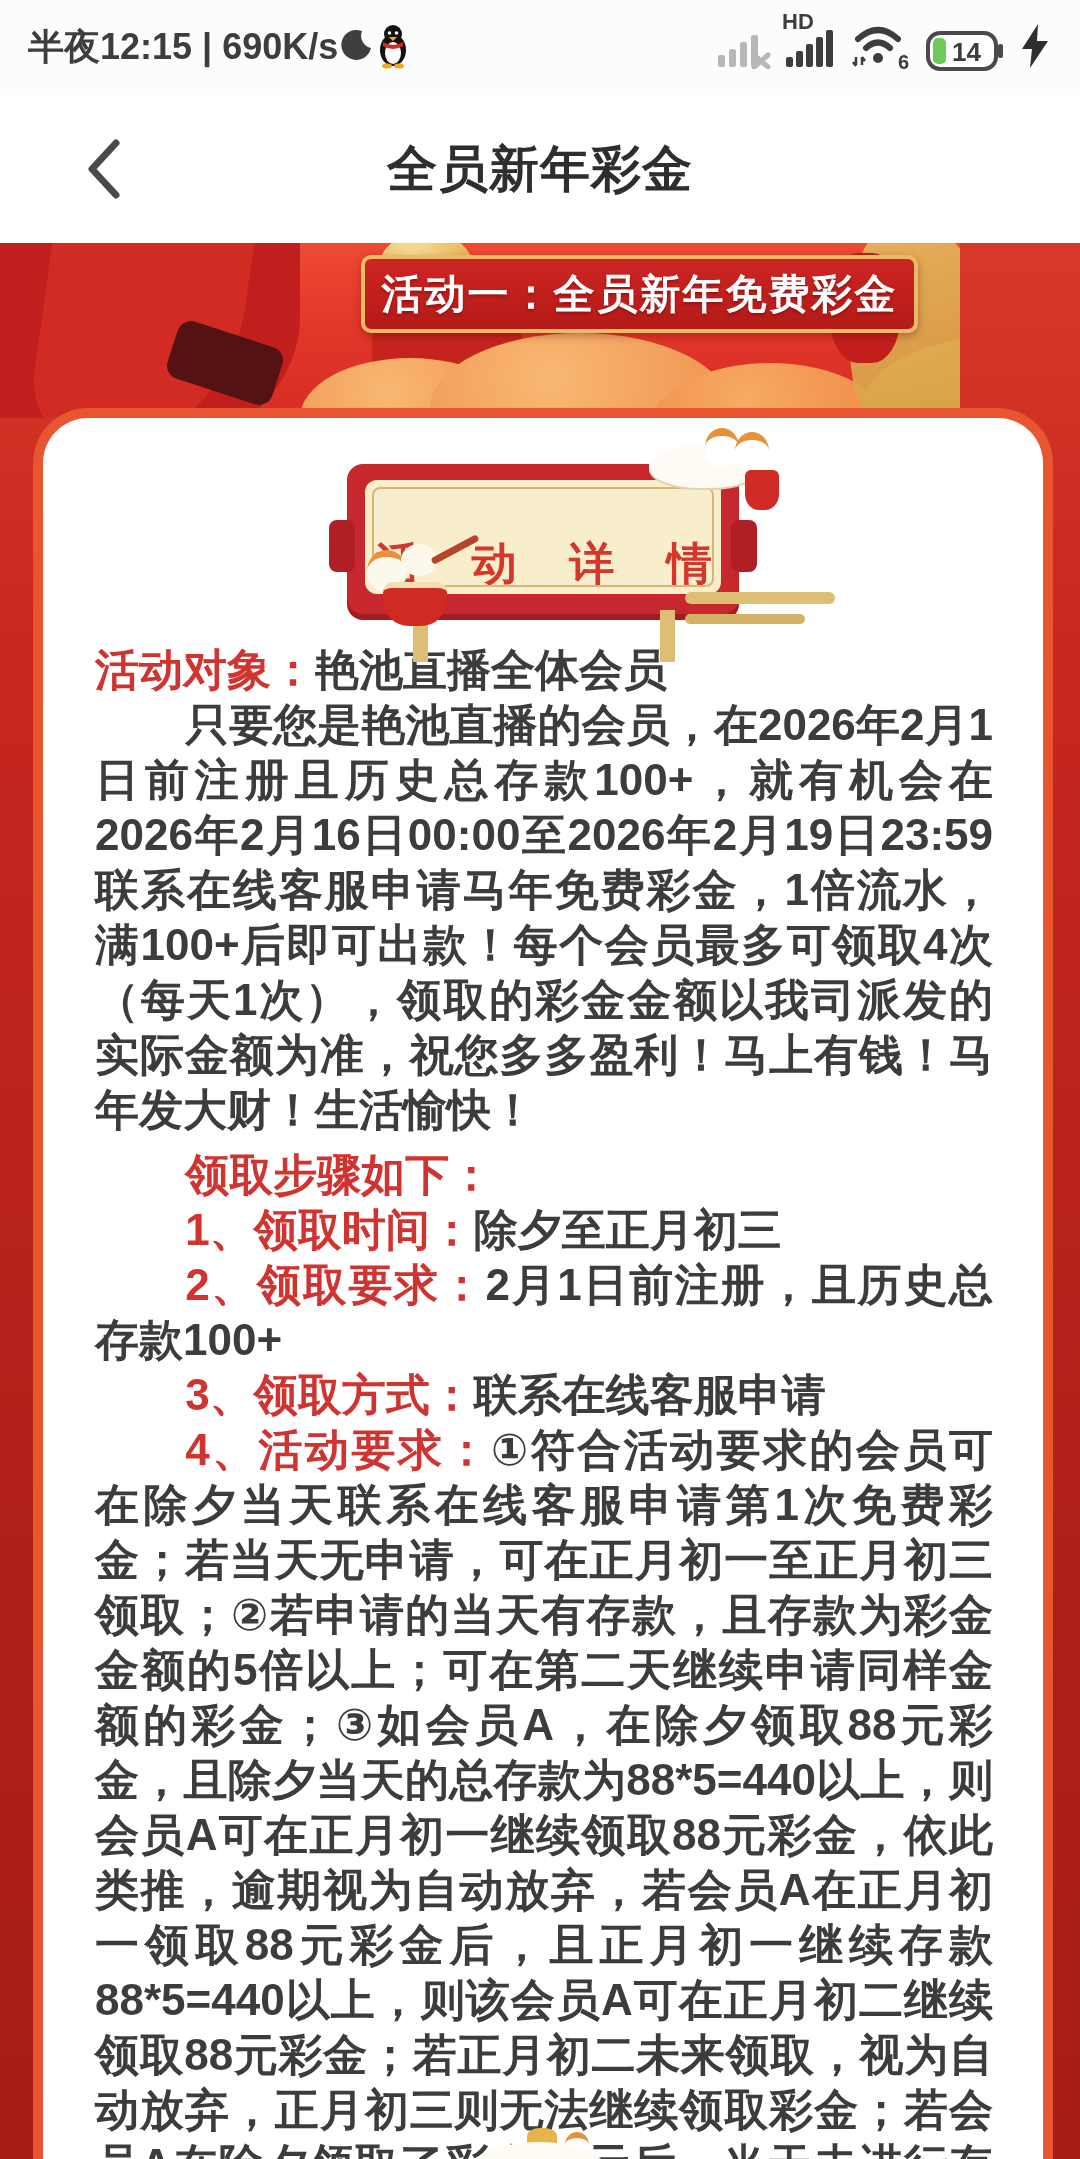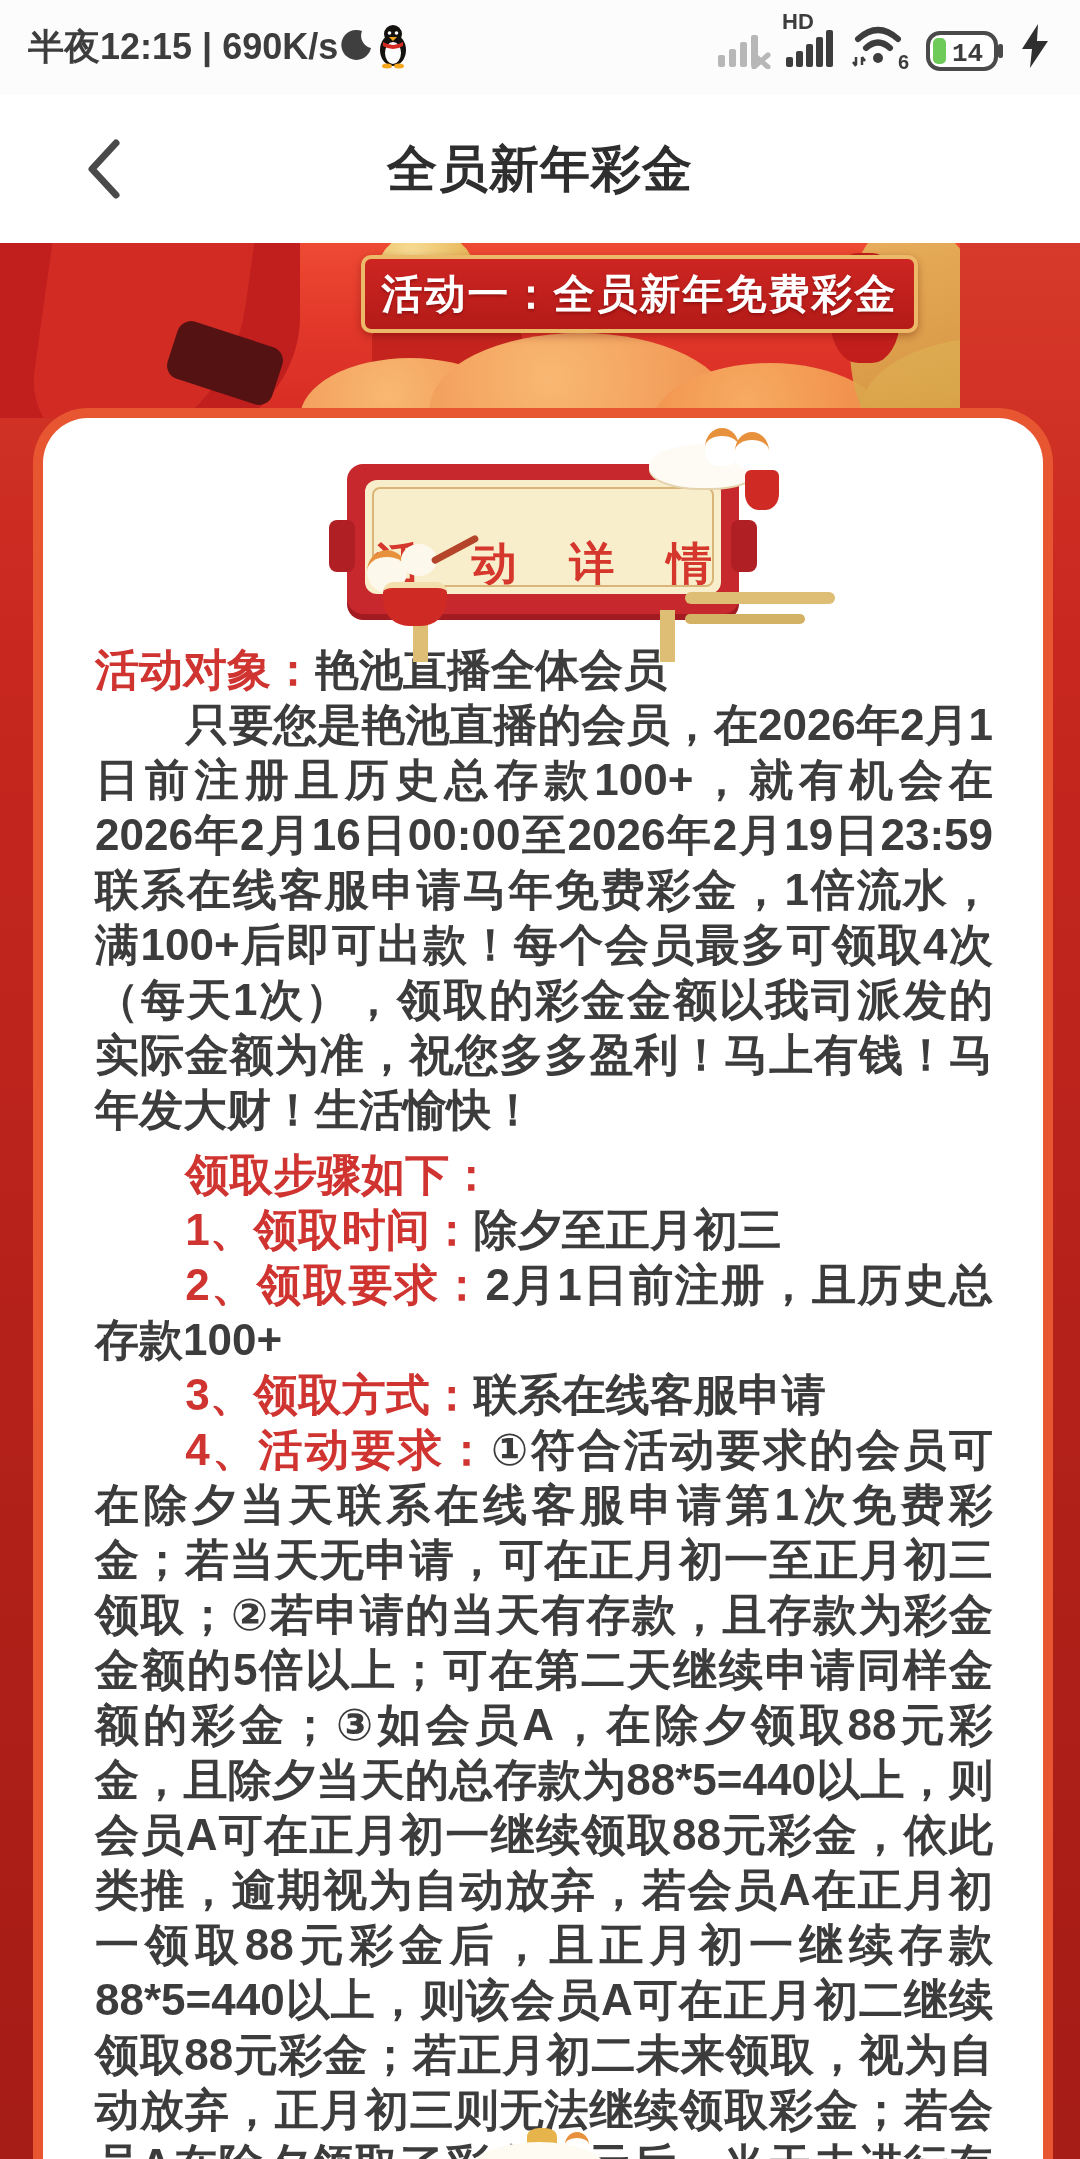--- a/index.html
+++ b/index.html
@@ -11,21 +11,21 @@
   .page{position:absolute;inset:0;background:linear-gradient(180deg,#e04430 0%,#c7271f 30%,#b02019 70%,#a61c16 100%);}
   
   .statusbar{position:absolute;top:0;left:0;width:1080px;height:95px;background:#fcfcfc;
     display:flex;align-items:center;justify-content:space-between;padding:0 28px;box-sizing:border-box;}
   .sb-left{display:flex;align-items:center;}
   .sb-text{font-size:36px;font-weight:600;color:#3d3d3d;letter-spacing:0px;}
   .sb-right{display:flex;align-items:flex-end;gap:14px;}
   .icon{display:inline-block;}
   .hd-sig{position:relative;}
   .hd-label{position:absolute;top:-16px;left:-4px;font-size:22px;font-weight:700;color:#3d3d3d;}
-  .battery-wrap{display:flex;align-items:flex-end;gap:6px;font-family:Liberation Mono, monospace;}
+  .battery-wrap{display:flex;align-items:flex-end;gap:6px;}
   
   .header{position:absolute;top:95px;left:0;width:1080px;height:148px;background:#ffffff;
     display:flex;align-items:center;justify-content:center;}
   .back-btn{position:absolute;left:78px;top:50%;transform:translateY(-50%);width:56px;height:64px;cursor:pointer;}
   .page-title{font-size:50px;font-weight:700;color:#2e2e2e;letter-spacing:1px;}
   
   .banner{position:absolute;top:243px;left:0;width:960px;height:175px;overflow:hidden;
     background:linear-gradient(180deg,#ee4a33 0%,#e03529 55%,#d62d24 100%);}
   .banner .shape{position:absolute;}
   .person-robe{left:-60px;top:-30px;width:360px;height:260px;background:#c11f1e;border-radius:0 0 60% 20%;}

